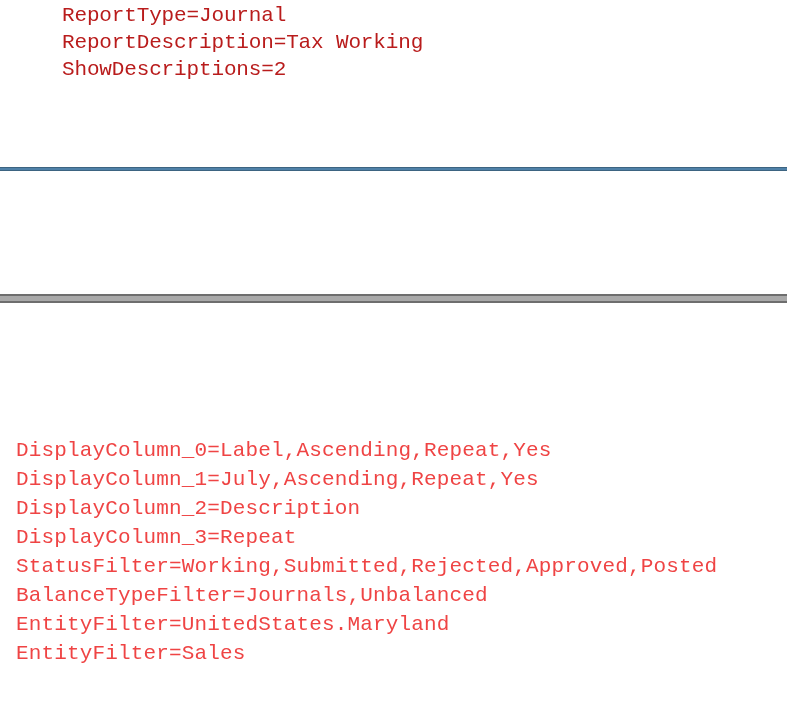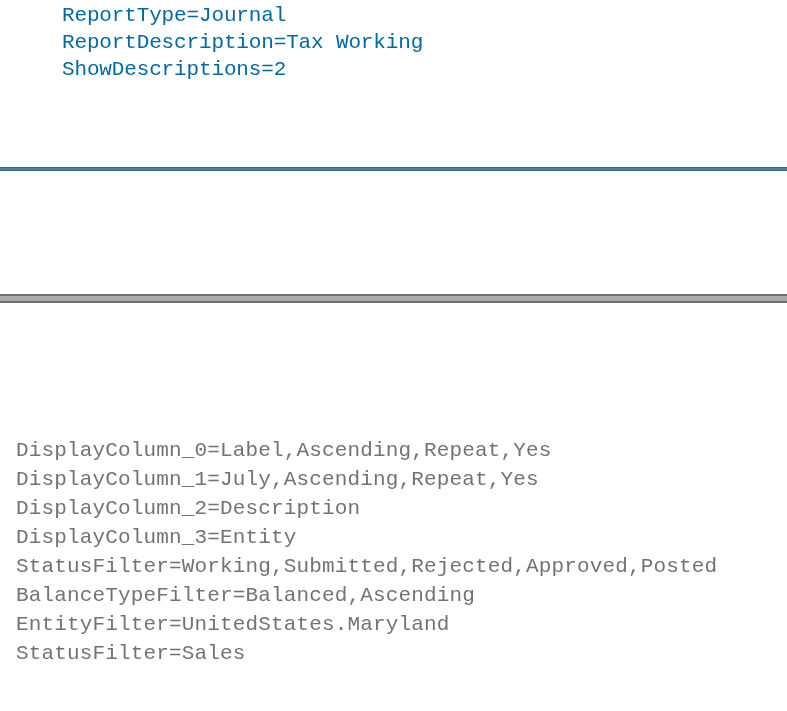--- a/index.html
+++ b/index.html
@@ -31,21 +31,21 @@
     left: 62px;
     top: 2px;
     width: 700px;
   }
   .block-upper .cfg-line {
     font-family: "Liberation Mono", "DejaVu Sans Mono", monospace;
     font-size: 21px;
     line-height: 27px;
     letter-spacing: -0.15px;
     white-space: pre;
-    color: #0369a1;
+    color: #b91c1c;
   }
 
   
   .rule-thin {
     position: absolute;
     left: 0;
     top: 167px;
     width: 787px;
     height: 4px;
     background: #4f81a8;
@@ -71,21 +71,21 @@
     left: 16px;
     top: 436px;
     width: 770px;
   }
   .block-lower .cfg-line {
     font-family: "Liberation Mono", "DejaVu Sans Mono", monospace;
     font-size: 21px;
     line-height: 29px;
     letter-spacing: 0.15px;
     white-space: pre;
-    color: #737373;
+    color: #ef4444;
   }
 </style>
 </head>
 <body>
 
 <div class="doc-page">
 
   <div class="block-upper">
     <div class="cfg-line">ReportType=Journal</div>
     <div class="cfg-line">ReportDescription=Tax Working</div>
@@ -93,20 +93,20 @@
   </div>
 
   <div class="rule-thin"></div>
 
   <div class="rule-thick"></div>
 
   <div class="block-lower">
     <div class="cfg-line">DisplayColumn_0=Label,Ascending,Repeat,Yes</div>
     <div class="cfg-line">DisplayColumn_1=July,Ascending,Repeat,Yes</div>
     <div class="cfg-line">DisplayColumn_2=Description</div>
-    <div class="cfg-line">DisplayColumn_3=Entity</div>
+    <div class="cfg-line">DisplayColumn_3=Repeat</div>
     <div class="cfg-line">StatusFilter=Working,Submitted,Rejected,Approved,Posted</div>
-    <div class="cfg-line">BalanceTypeFilter=Balanced,Ascending</div>
+    <div class="cfg-line">BalanceTypeFilter=Journals,Unbalanced</div>
     <div class="cfg-line">EntityFilter=UnitedStates.Maryland</div>
-    <div class="cfg-line">StatusFilter=Sales</div>
+    <div class="cfg-line">EntityFilter=Sales</div>
   </div>
 
 </div>
 
 </body></html>

